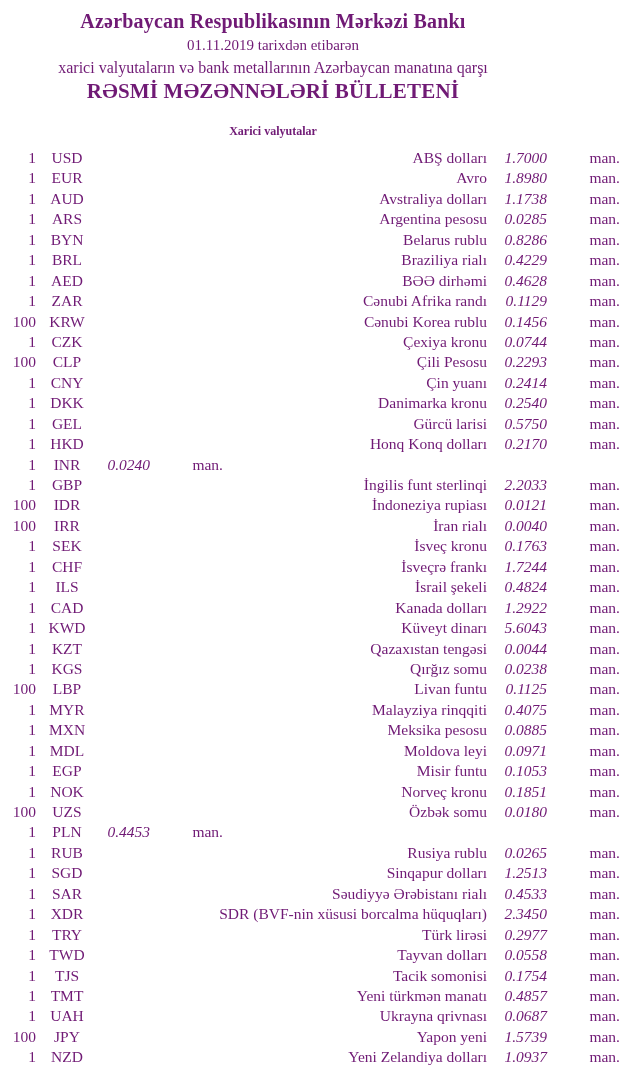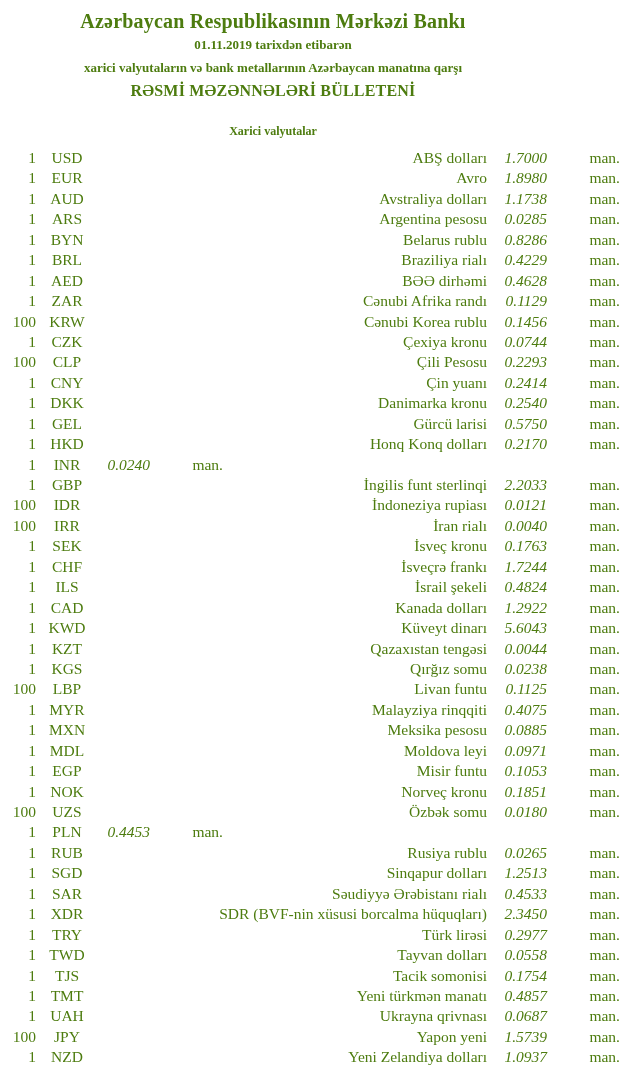--- a/index.html
+++ b/index.html
@@ -1,49 +1,49 @@
 <!DOCTYPE html>
 <html><head>
 <meta charset="utf-8">
 <style>
   html, body { margin: 0; padding: 0; background: #ffffff; }
   .page {
     position: relative;
     width: 620px;
     height: 1073px;
     background: #ffffff;
-    color: #4d7c0f;
+    color: #701a75;
     font-family: "Liberation Serif", serif;
     overflow: hidden;
   }
   .doc-header {
     position: absolute;
     top: 8px;
     left: 0;
     width: 546px;
     text-align: center;
   }
   .bank-name {
     font-size: 20px;
     font-weight: bold;
     line-height: 26px;
     letter-spacing: 0.2px;
   }
   .date-line {
-    font-size: 13px;
-    font-weight: bold;
+    font-size: 15px;
+    font-weight: normal;
     line-height: 22px;
   }
   .subtitle-line {
-    font-size: 13px;
-    font-weight: bold;
+    font-size: 16px;
+    font-weight: normal;
     line-height: 23px;
   }
   .bulletin-title {
-    font-size: 16px;
+    font-size: 21px;
     font-weight: bold;
     line-height: 24px;
     letter-spacing: 0.2px;
   }
   .section-title {
     position: absolute;
     top: 124px;
     left: 0;
     width: 546px;
     text-align: center;

